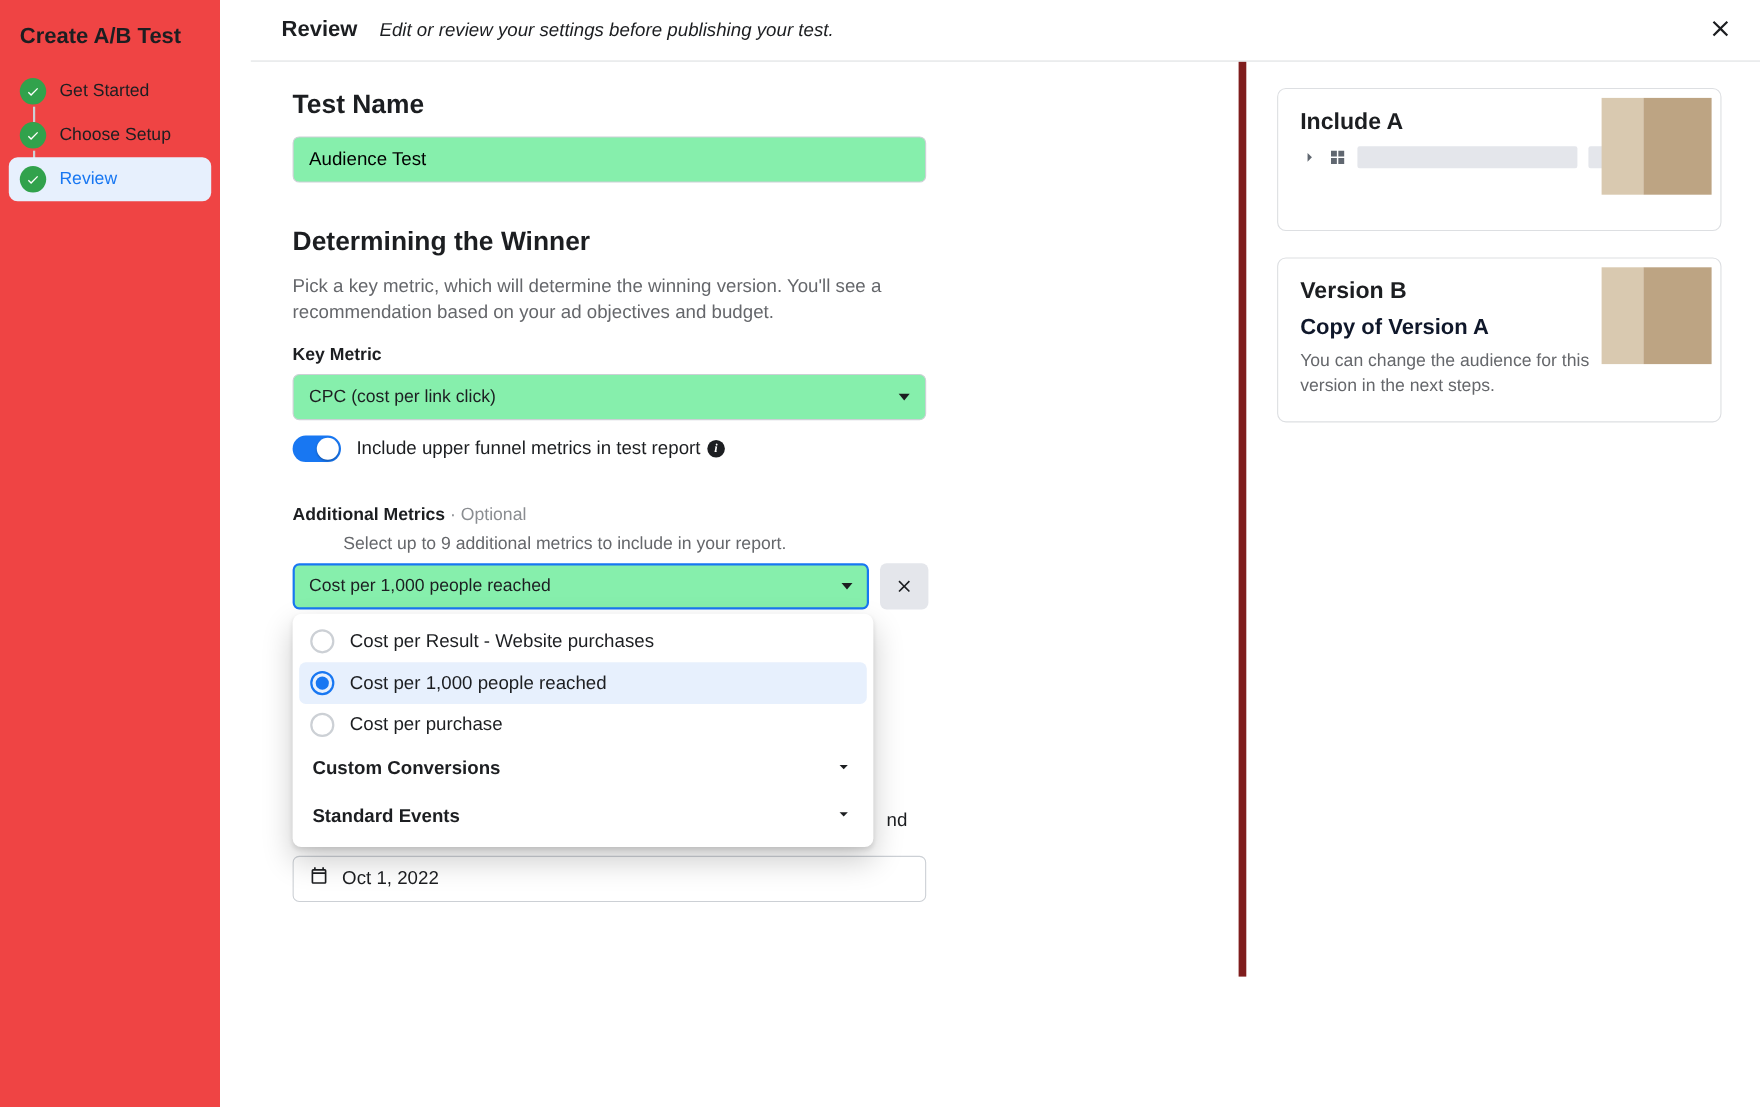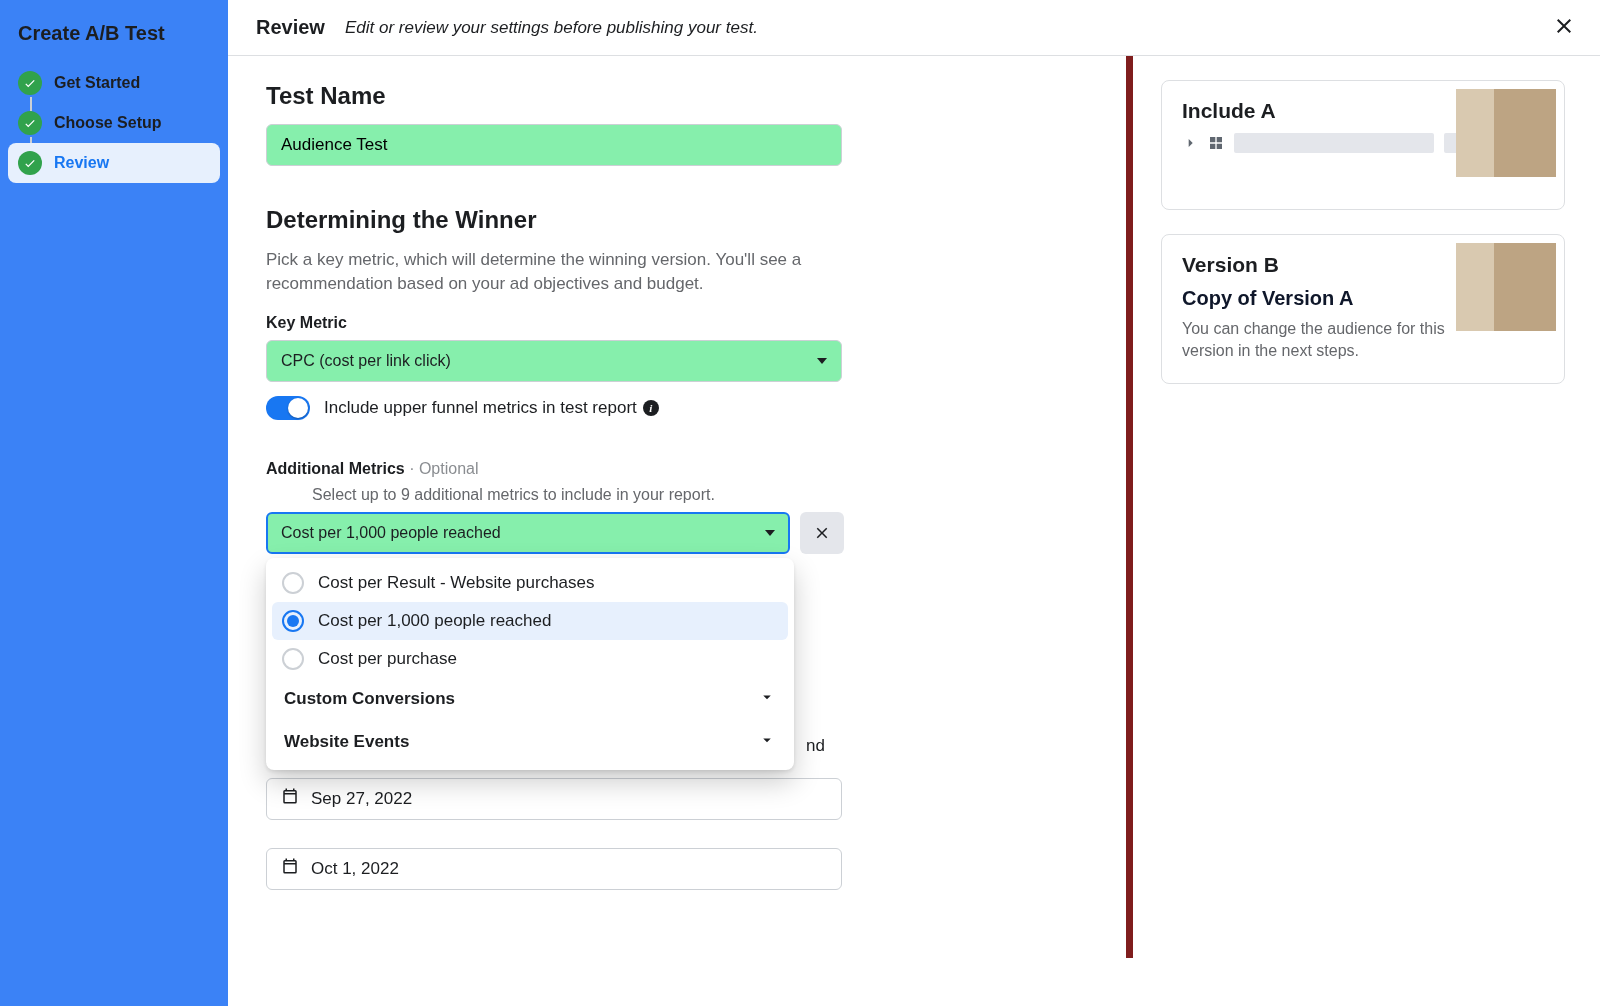--- a/index.html
+++ b/index.html
@@ -1,24 +1,24 @@
 <!DOCTYPE html>
 <html><head>
 <meta charset="utf-8">
 <style>
 * { box-sizing: border-box; margin: 0; padding: 0; }
 body { font-family: -apple-system, BlinkMacSystemFont, "Segoe UI", Helvetica, Arial, sans-serif; background: #fff; color: #1c1e21; font-size: 15px; }
 
-.sidebar { width: 228px; background: #3b82f6; position: fixed; top: 0; bottom: 0; left: 0; padding: 16px 8px; }
+.sidebar { width: 200px; background: #ef4444; position: fixed; top: 0; bottom: 0; left: 0; padding: 16px 8px; }
 .sidebar-title { font-size: 20px; font-weight: 700; padding: 6px 10px 18px; }
 .step { display: flex; align-items: center; gap: 12px; padding: 8px 10px; border-radius: 8px; position: relative; }
 .step.active { background: #e7f0fd; }
 .step-check { width: 24px; height: 24px; border-radius: 50%; background: #31a24c; display: flex; align-items: center; justify-content: center; flex-shrink: 0; }
 .step-check svg { width: 14px; height: 14px; fill: #fff; }
-.step-label { font-weight: 700; font-size: 16px; }
+.step-label { font-weight: 400; font-size: 16px; }
 .step.active .step-label { color: #1877f2; }
 .step-connector { position: absolute; left: 22px; top: 34px; width: 2px; height: 14px; background: #ccd0d5; }
 
 .main { margin-left: 228px; }
 .header { display: flex; align-items: center; gap: 20px; padding: 16px 28px; border-bottom: 1px solid #dddfe2; position: relative; }
 .header-title { font-size: 20px; font-weight: 700; }
 .header-sub { font-size: 17px; color: #1c1e21; font-style: italic; }
 .close { position: absolute; right: 24px; top: 14px; cursor: pointer; }
 .close svg { width: 24px; height: 24px; }
 
@@ -179,41 +179,33 @@
               <span class="radio"></span>
               <span>Cost per purchase</span>
             </div>
             <div class="dd-group">
               <span>Custom Conversions</span>
               <span class="chev"><svg viewBox="0 0 24 24">
                     <path d="M7 10l5 5 5-5z" fill="#1c1e21"></path>
                   </svg></span>
             </div>
             <div class="dd-group">
-              <span>Website Events</span>
+              <span>Standard Events</span>
               <span class="chev"><svg viewBox="0 0 24 24">
                     <path d="M7 10l5 5 5-5z" fill="#1c1e21"></path>
                   </svg></span>
             </div>
           </div>
         </div>
       </div>
 
       <div style="height:160px"></div>
       <div class="last-label-row">nd</div>
       <div class="start-cut">Start</div>
 
-      <div class="block">
-        <div class="date-input">
-          <span class="cal-icon"><svg viewBox="0 0 24 24">
-                <path fill="#1c1e21" d="M19 4h-1V2h-2v2H8V2H6v2H5a2 2 0 0 0-2 2v14a2 2 0 0 0 2 2h14a2 2 0 0 0 2-2V6a2 2 0 0 0-2-2zm0 16H5V10h14v10zM5 8V6h14v2H5z"></path>
-              </svg></span>
-          <span>Sep 27, 2022</span>
-        </div>
-      </div>
 
       <div class="block">
         <div class="date-input">
           <span class="cal-icon"><svg viewBox="0 0 24 24">
                 <path fill="#1c1e21" d="M19 4h-1V2h-2v2H8V2H6v2H5a2 2 0 0 0-2 2v14a2 2 0 0 0 2 2h14a2 2 0 0 0 2-2V6a2 2 0 0 0-2-2zm0 16H5V10h14v10zM5 8V6h14v2H5z"></path>
               </svg></span>
           <span>Oct 1, 2022</span>
         </div>
       </div>
 

